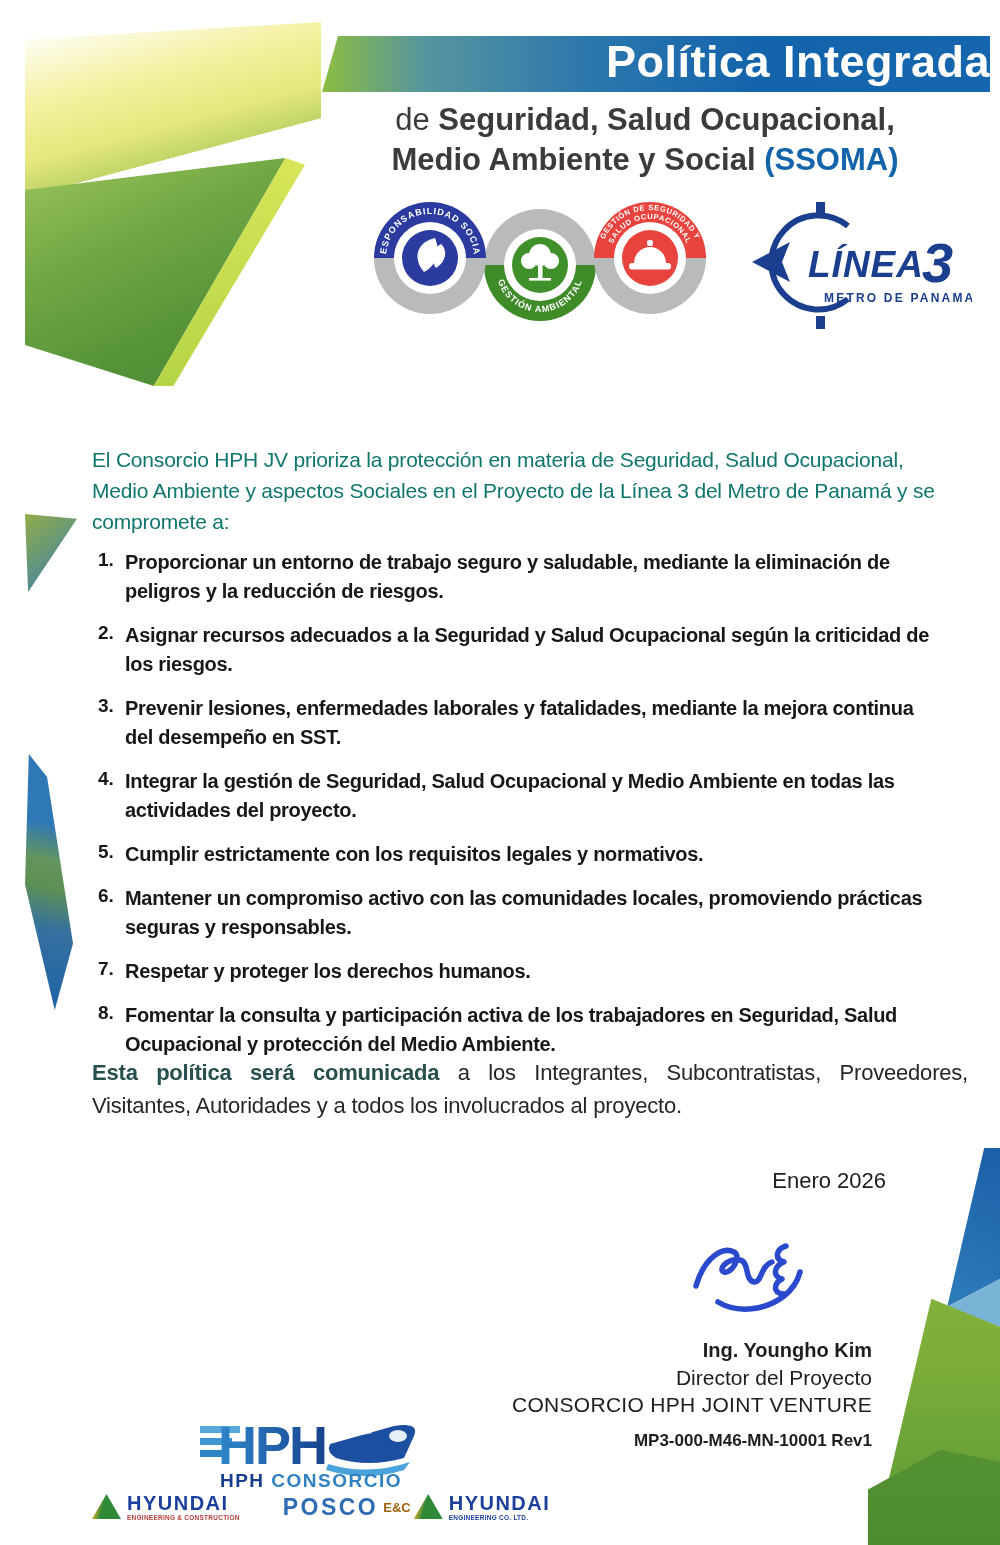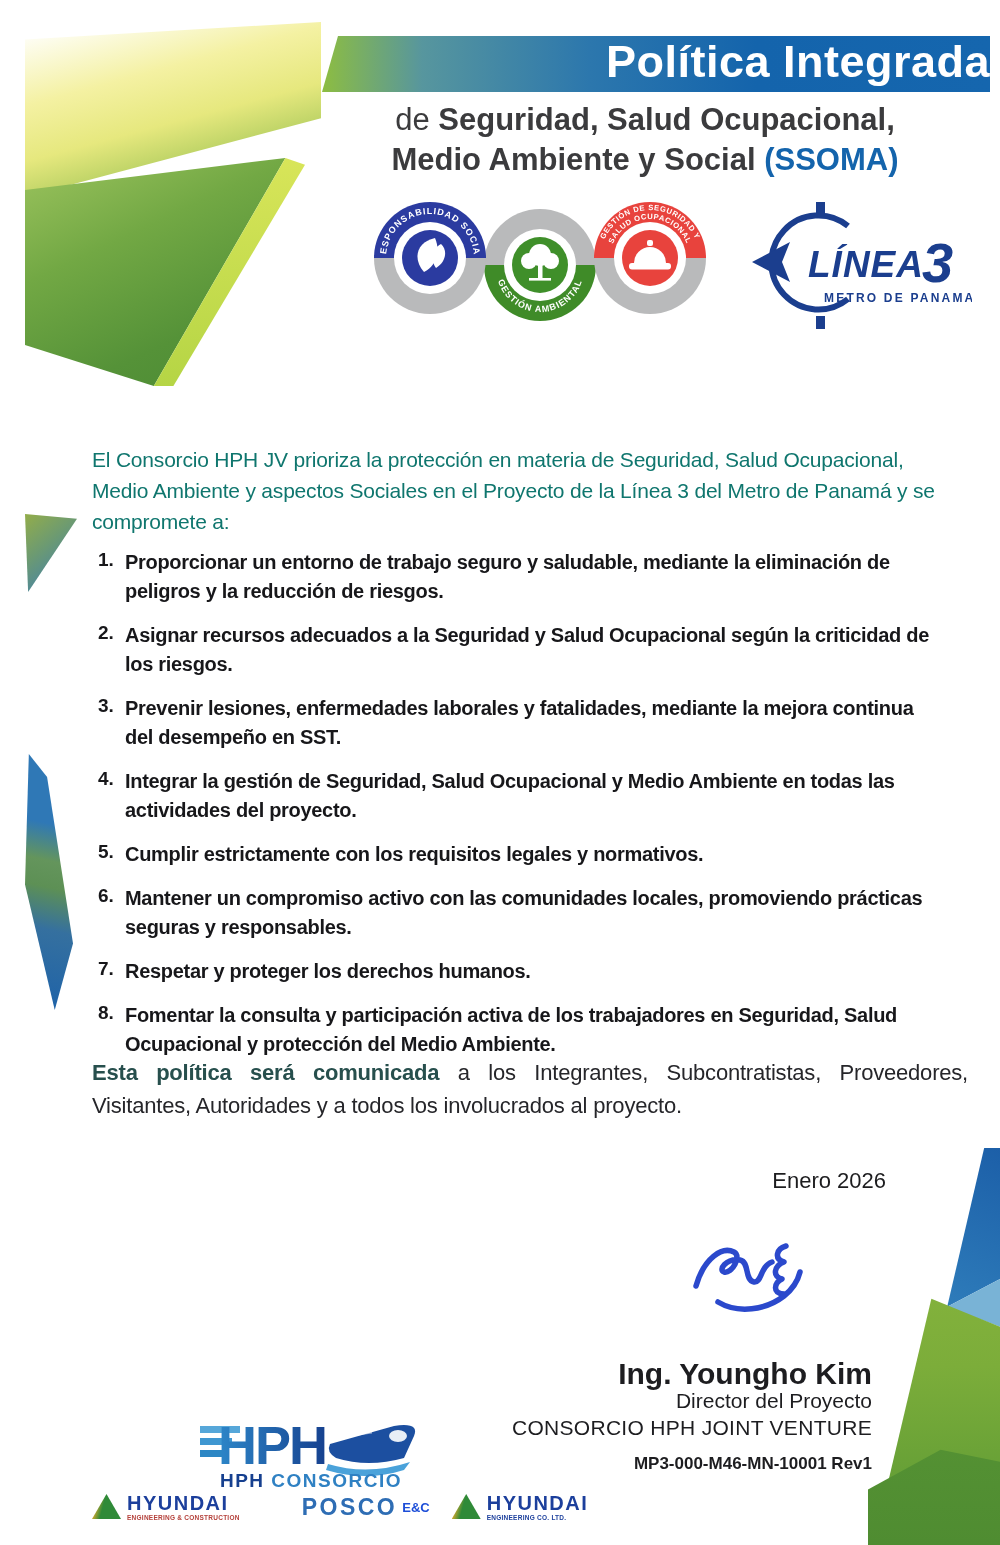--- a/index.html
+++ b/index.html
@@ -63,39 +63,39 @@
   .commitments li{ display:flex; margin-bottom:15px; }
   .commitments .num{ flex:none; width:27px; font-weight:bold; font-size:19px; color:#17171a; padding-top:1px; }
   .commitments .txt{ font-weight:bold; font-size:20px; line-height:29px; color:#17171a; letter-spacing:-.3px; }
   .closing{ position:absolute; left:92px; top:1056px; width:876px; text-align:justify;
     font-size:22px; line-height:33px; color:#26262a; letter-spacing:-.2px; z-index:2; }
   .closing .hl{ font-weight:bold; color:#274f4d; }
 
   .date-line{ position:absolute; right:114px; top:1168px; font-size:22px; color:#1d1d1f; z-index:2; }
   .signature-svg{ position:absolute; left:688px; top:1222px; z-index:2; }
   .sig-block{ position:absolute; right:128px; top:1337px; text-align:right; color:#1d1d20; z-index:2; }
-  .sig-name{ font-weight:bold; font-size:30px; line-height:27px;margin-top:23px; }
+  .sig-name{ font-weight:bold; font-size:20px; line-height:27px; }
   .sig-title{ font-size:21px; line-height:27px; }
   .sig-company{ font-size:21px; line-height:27px; letter-spacing:.3px; }
   .doc-code{ margin-top:13px; font-weight:bold; font-size:17px; }
 
   .hph-svg{ position:absolute; left:198px; top:1406px; z-index:2; }
 
-  .partners{ position:absolute; left:92px; top:1492px; display:flex; align-items:flex-start; gap:22px; z-index:2; }
+  .partners{ position:absolute; left:92px; top:1492px; display:flex; align-items:flex-start; gap:3px; z-index:2; }
   .partner{ display:flex; align-items:flex-start; }
   .tri{ width:29px; height:25px; margin-right:6px; margin-top:2px;
     clip-path:polygon(50% 0, 100% 100%, 0 100%);
     background:linear-gradient(105deg,#e2aa2e 16%,#2f8a38 40%); }
   .pt-name{ font-size:20px; font-weight:bold; color:#1c3f9c; letter-spacing:1.5px; line-height:22px; }
   .pt-sub{ font-size:6.5px; font-weight:bold; letter-spacing:.25px; }
   .pt-sub.red{ color:#b4403a; }
   .pt-sub.blue{ color:#1c3f9c; }
   .posco{ display:flex; align-items:center; margin-top:2px;margin-left:40px; }
   .posco-name{ font-size:23px; font-weight:bold; color:#2e6db4; letter-spacing:2.5px; }
-  .posco-suffix{ font-size:13px; font-weight:bold; color:#1d4ed8; margin-left:5px; }
+  .posco-suffix{ font-size:13px; font-weight:bold; color:#a16207; margin-left:5px; }
 </style>
 </head>
 <body>
 
 <div class="page">
 
   <div class="deco deco-tl-a"></div>
   <div class="deco deco-tl-b"></div>
   <div class="deco deco-tl-c"></div>
   <div class="deco deco-left-tri"></div>

